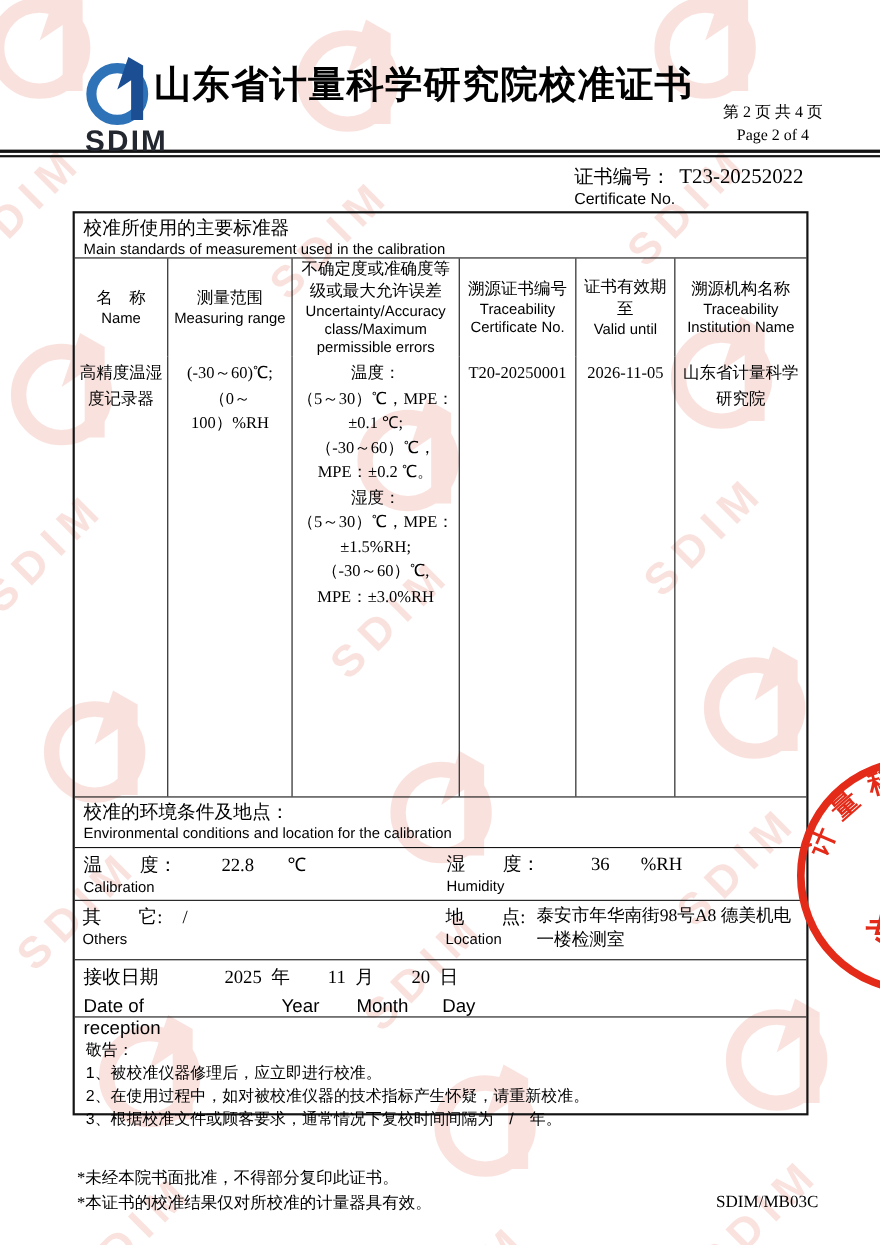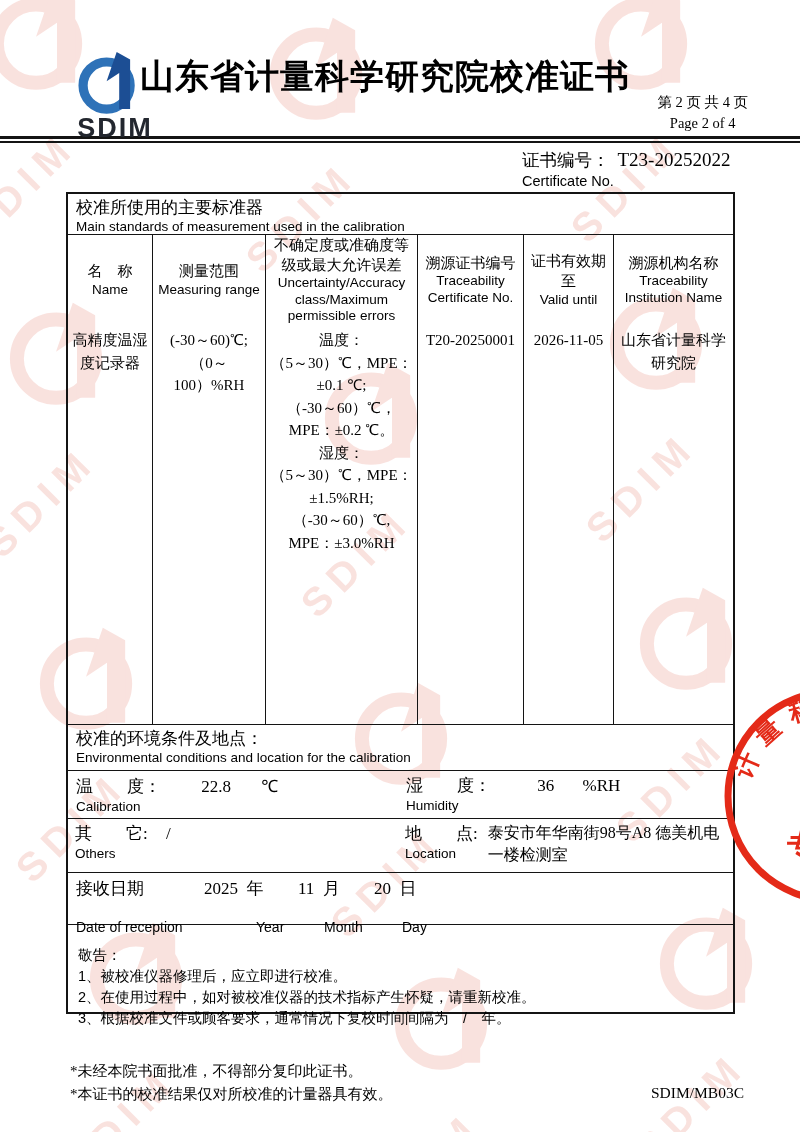--- a/index.html
+++ b/index.html
@@ -56,21 +56,21 @@
   .env-val { font-size:17px; }
   .env-en { font-family:"Liberation Sans", sans-serif; font-size:13.5px; margin-top:1px; }
   .others-row { height:54px; display:flex; padding:3px 7px 0;justify-content:space-between; }
   .loc-wrap { display:flex; }
   .loc-value { width:236px; font-size:16px; line-height:1.35; margin-left:10px; }
   
   .reception-row { height:52px; display:flex; padding:4px 8px 0; }
   .rc-label .zh-hd { font-size:17px; }
   .rc-group { text-align:left; }
   .rc-top { font-size:17px; }
-  .rc-en { font-family:"Liberation Sans", sans-serif; font-size:14px; margin-top:19px; }
+  .rc-en { font-family:"Liberation Sans", sans-serif; font-size:17px; margin-top:5px; }
   
   .notice-row { height:88px; padding:20px 10px 0; font-family:"Liberation Sans", sans-serif; font-size:14.5px; line-height:1.45; }
   
   .footnotes { position:absolute; left:70px; top:1060px; font-size:15px; line-height:1.5; z-index:1; }
   .form-code { position:absolute; right:56px; top:1084px; font-size:15.5px; z-index:1; }
   
   .seal { position:absolute; left:710px; top:674px; z-index:3; pointer-events:none; }
 </style>
 </head>
 <body>

